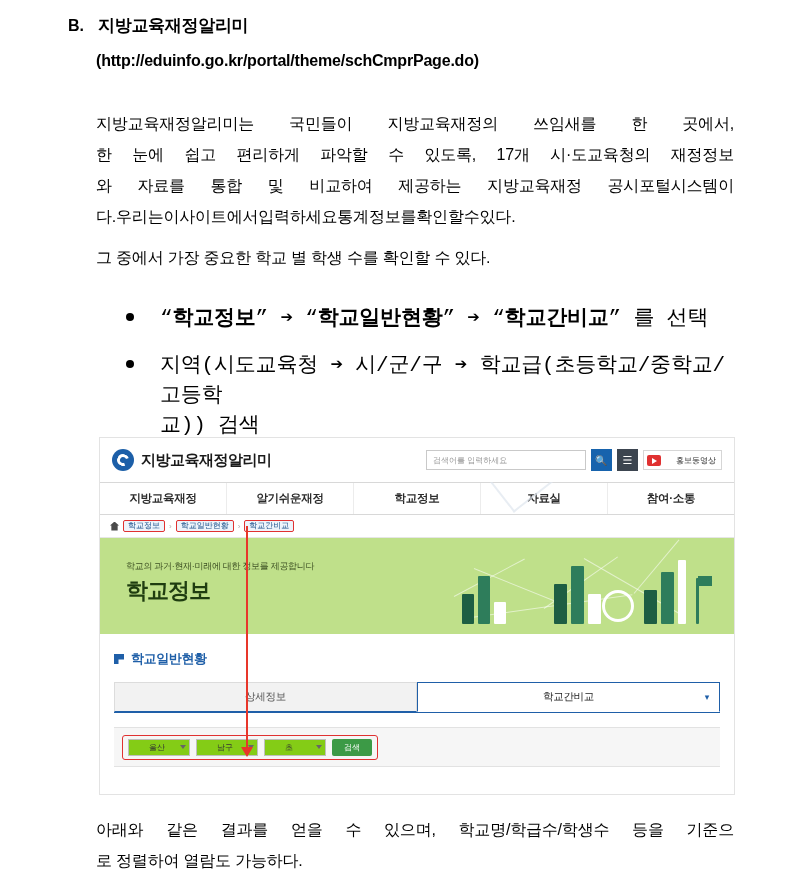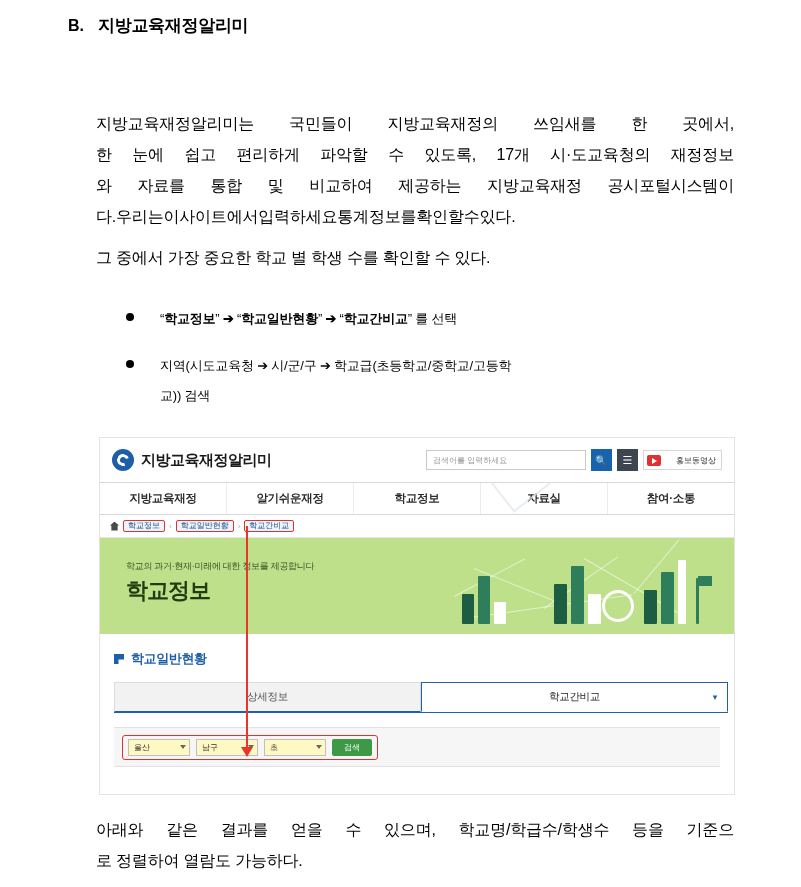--- a/index.html
+++ b/index.html
@@ -68,23 +68,24 @@
     display: flex;
     justify-content: space-between;
     width: 100%;
   }
 
   
   .bullet {
     position: absolute;
     left: 126px;
     width: 608px;
-    font-size: 13px;
+    font-size: 21px;
     line-height: 30px;
     letter-spacing: -0.2px;
+    font-family: Liberation Mono, monospace;
   }
   .bullet.b1 { top: 304px; }
   .bullet.b2 { top: 351px; }
   .bullet-dot {
     position: absolute;
     left: 0;
     top: 9px;
     width: 8px;
     height: 8px;
     background: #000;
@@ -350,21 +351,21 @@
   .sec-marker {
     width: 10px;
     height: 10px;
     background: #1f5fa8;
     clip-path: polygon(0 0, 100% 0, 100% 55%, 45% 55%, 45% 100%, 0 100%);
   }
 
   
   .tabs {
     display: flex;
-    margin: 6px 6px 0 14px;
+    margin: 6px 14px 0 14px;
     border-bottom: 1px solid #1f5fa8;
     height: 30px;
   }
   .tab {
     flex: 1;
     display: flex;
     align-items: center;
     justify-content: center;
     font-size: 10.5px;
     color: #555;
@@ -404,26 +405,26 @@
     border-radius: 3px;
     display: flex;
     align-items: center;
     gap: 6px;
     padding: 3px 5px;
   }
   .select {
     width: 62px;
     height: 17px;
     border: 1px solid #bfbfbf;
-    background: #fef9c3;
+    background: #84cc16;
     font-size: 8px;
     color: #333;
     display: flex;
     align-items: center;
-    padding-left: 5px;
+    padding-left: 20px;
     position: relative;
     box-sizing: border-box;
   }
   .select .caret {
     position: absolute;
     right: 3px;
     top: 50%;
     transform: translateY(-50%);
     border-left: 3px solid transparent;
     border-right: 3px solid transparent;
@@ -463,20 +464,21 @@
 </style>
 </head>
 <body>
 
 <div class="page">
 
   <div class="heading">
     <span class="heading-label">B.</span>
     <span class="heading-title">지방교육재정알리미</span>
   </div>
+  <div class="heading-url">(http://eduinfo.go.kr/portal/theme/schCmprPage.do)</div>
 
   <div class="para p1">
     <div class="justify-line">
       <span>지방교육재정알리미는</span>
       <span>국민들이</span>
       <span>지방교육재정의</span>
       <span>쓰임새를</span>
       <span>한</span>
       <span>곳에서,</span>
     </div>

